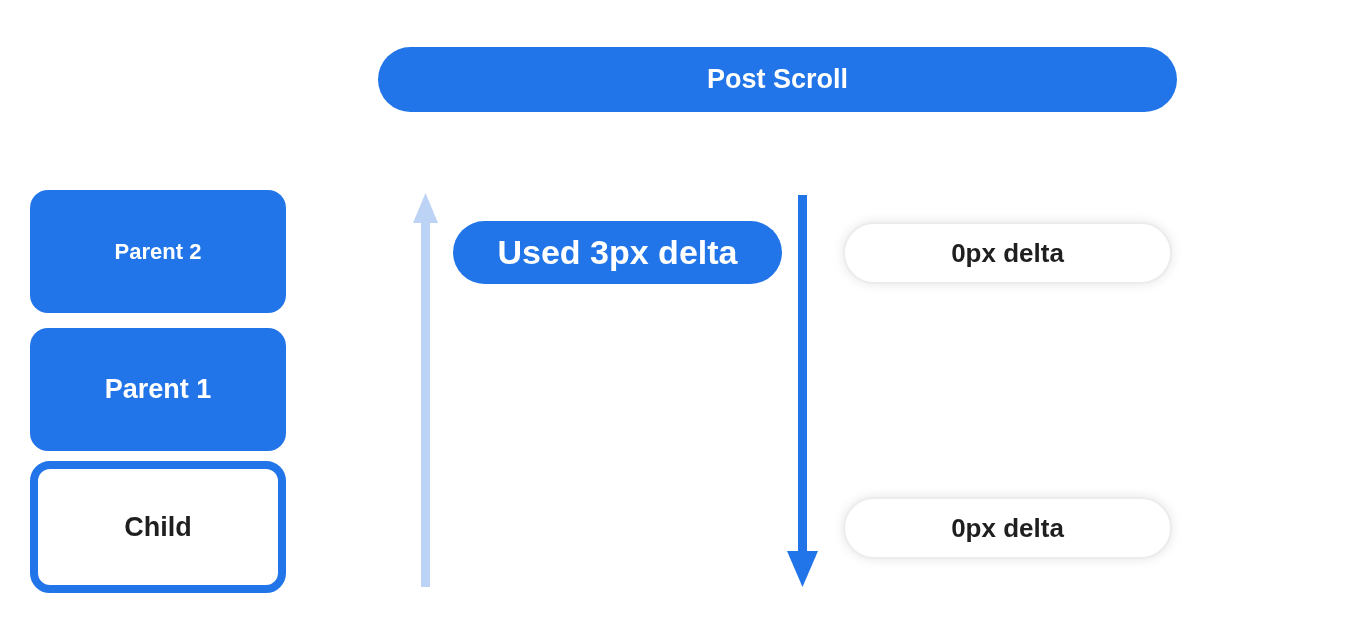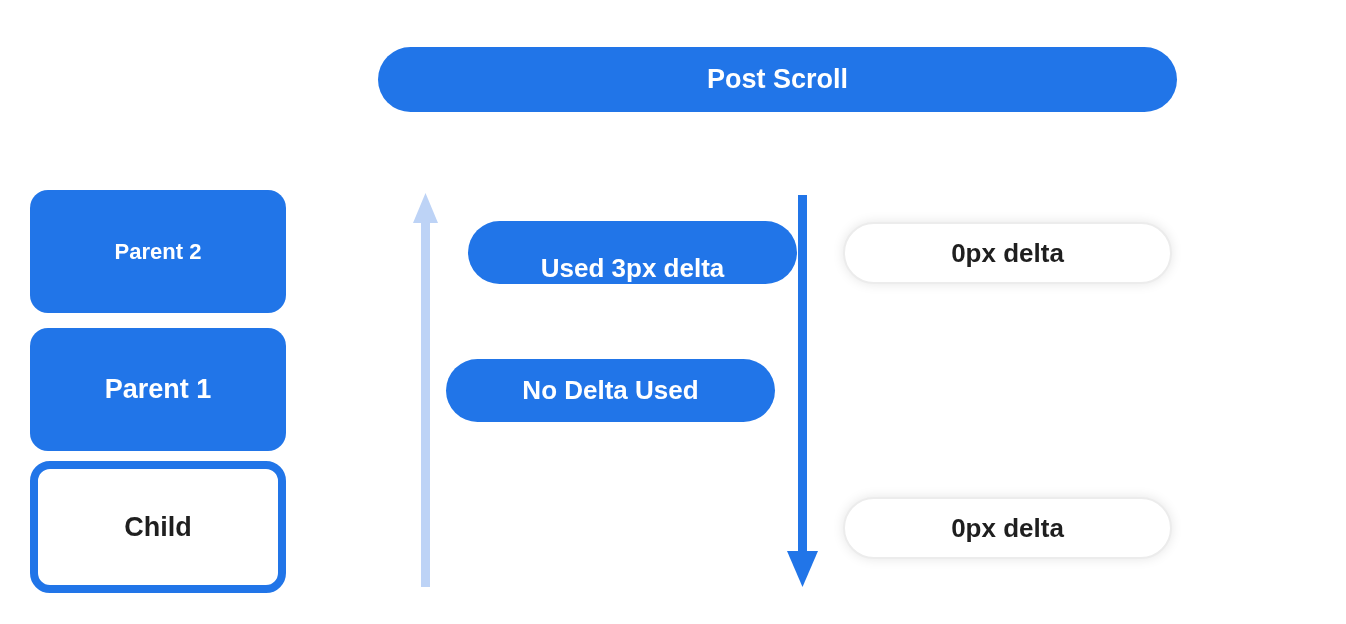--- a/index.html
+++ b/index.html
@@ -53,21 +53,21 @@
     font-weight:600;
     border:8px solid var(--primary-blue);
     border-radius:20px;
     text-align:right;
   }
   
   .post-scroll{left:378px;top:47px;width:799px;height:65px;font-size:27px;}
   .parent2{left:30px;top:190px;width:256px;height:123px;font-size:22px;}
   .parent1{left:30px;top:328px;width:256px;height:123px;font-size:27px;}
   .child{left:30px;top:461px;width:256px;height:132px;font-size:27px;}
-  .used-pill{left:468px;top:221px;width:329px;height:63px;font-size:26px;align-items:flex-end;}
+  .used-pill{left:453px;top:221px;width:329px;height:63px;font-size:34px;}
   .nodelta-pill{left:446px;top:359px;width:329px;height:63px;font-size:26px;}
   .zero-top{left:843px;top:222px;width:329px;height:62px;font-size:26px;}
   .zero-bottom{left:843px;top:497px;width:329px;height:62px;font-size:26px;}
   .arrow-svg{position:absolute;display:block;}
   .up-arrow{left:410px;top:193px;}
   .down-arrow{left:786px;top:193px;}
   .up-arrow .shaft{stroke:var(--light-blue-arrow);}
   .up-arrow .head{fill:var(--light-blue-arrow);}
   .down-arrow .shaft{stroke:var(--primary-blue);}
   .down-arrow .head{fill:var(--primary-blue);}
@@ -100,23 +100,20 @@
 
   <svg class="arrow-svg down-arrow" width="33" height="394" viewBox="0 0 33 394">
     <line class="shaft" x1="16.5" y1="2" x2="16.5" y2="364" stroke-width="9"></line>
     <polygon class="head" points="16.5,394 32,358 1,358"></polygon>
   </svg>
 
   <div class="pill pill--blue used-pill">
     <span>Used 3px delta</span>
   </div>
 
-  <div class="pill pill--blue nodelta-pill">
-    <span>No Delta Used</span>
-  </div>
 
   <div class="pill pill--white zero-top">
     <span>0px delta</span>
   </div>
 
   <div class="pill pill--white zero-bottom">
     <span>0px delta</span>
   </div>
 
 </div>

